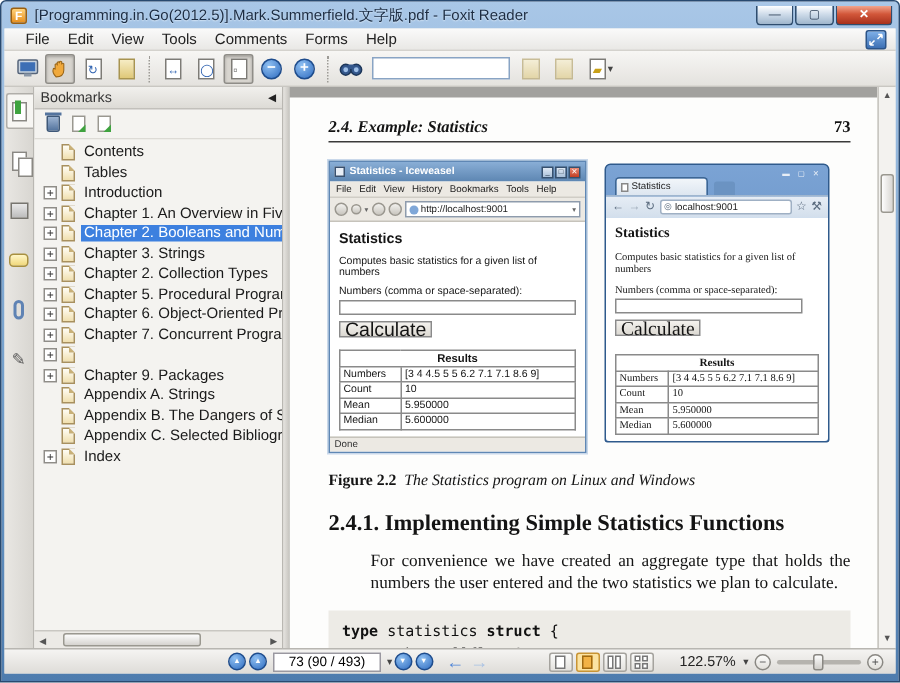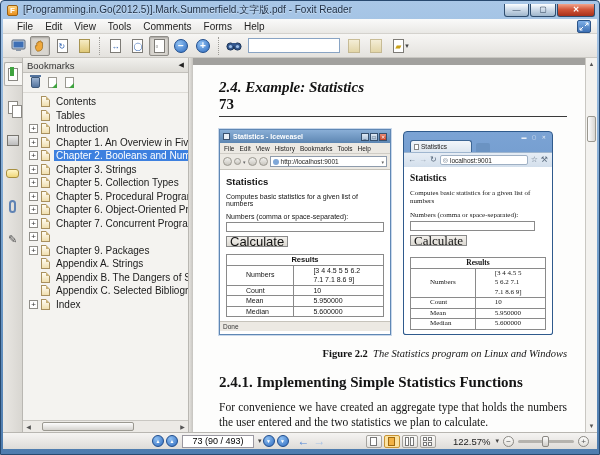--- a/index.html
+++ b/index.html
@@ -60,21 +60,21 @@
   .bm-ico::before { content:""; position:absolute; right:-1px; top:-1px; border-left:4px solid #c8b078; border-top:4px solid #f4f3f0; }
   .bm-label { font-size:10px; color:#1a1a1a; padding:0 2px; }
   .bm-row.selected .bm-label { background:#3d80df; color:#fff; }
   .sp-hscroll { height:12px; background:#eceae6; border-top:1px solid #c9c7c2; display:flex; align-items:center; }
   .hs-arrow { width:11px; font-size:6px; text-align:center; color:#555; }
   .hs-thumb { width:92px; height:9px; margin-left:8px; background:linear-gradient(#fdfdfd,#d5d3cf); border:1px solid #9a9890; border-radius:2px; }
   .splitter { width:4px; background:linear-gradient(90deg,#e5e3df,#c6c4bf); }
   
   .docarea { flex:1; background:#a2a19e; position:relative; overflow:hidden; }
   .page { position:absolute; left:0; right:0; top:7px; bottom:0; background:#fdfdfc; padding:14px 18px 0 26px; font-family:"Liberation Serif",serif; color:#141414; overflow:hidden; }
-  .run-head { display:flex; justify-content:space-between; align-items:baseline; font-size:15px; border-bottom:1px solid #3a3a3a; padding-bottom:3px;flex-direction:column; }
+  .run-head { display:flex; justify-content:space-between; align-items:baseline; font-size:11px; border-bottom:1px solid #3a3a3a; padding-bottom:3px; }
   .run-title { font-style:italic; font-weight:bold; }
   .run-page { font-weight:bold; }
   .figs { display:flex; gap:12px; margin-top:12px; }
   
   .lx { width:172px; border:1px solid #5f87b4; background:#fff; font-family:"Liberation Sans",sans-serif; box-shadow:0 0 0 1px #c9d8ea; }
   .lx-title { height:13px; background:linear-gradient(#89aed6,#5d86b2); display:flex; align-items:center; padding:0 3px; }
   .lx-title-ico { width:7px; height:7px; background:#e8eef6; border:1px solid #39506e; }
   .lx-title-text { color:#fff; font-size:7px; font-weight:bold; margin-left:3px; flex:1; white-space:nowrap; overflow:hidden; }
   .lx-btn { width:8px; height:8px; border:1px solid #36506e; background:linear-gradient(#dfe9f4,#a9c0d9); font-size:5px; line-height:7px; text-align:center; color:#234; margin-left:1px; }
   .lx-btn.close { background:linear-gradient(#e98a75,#c23d22); color:#fff; }
@@ -84,42 +84,42 @@
   .lx-round { width:9px; height:9px; border-radius:50%; background:linear-gradient(#f2f1ee,#c9c6bf); border:1px solid #9a978f; }
   .lx-url { flex:1; height:11px; background:#fff; border:1px solid #8e9bac; display:flex; align-items:center; font-size:6.5px; color:#222; padding:0 2px; gap:2px; white-space:nowrap; overflow:hidden; }
   .lx-globe { width:6px; height:6px; border-radius:50%; background:#7fa7d8; flex:none; }
   .lx-body { padding:6px 6px 4px 6px; background:#fff; }
   .fig-h1 { font-size:9.5px; font-weight:bold; }
   .fig-p { font-size:7px; margin-top:6px; }
   .fig-label { font-size:7px; margin-top:6px; }
   .fig-input { width:100%; height:10px; border:1px solid #8a8a8a; background:#fff; margin-top:2px; }
   .fig-btn { display:inline-block; font-size:13px; border:1px solid #8a8a8a; background:linear-gradient(#f4f2ee,#dcd9d2); padding:0 3px; margin-top:4px; line-height:9px; }
   .rtable { border-collapse:collapse; margin-top:4px; width:100%; }
-  .rtable td,.rtable th { border:1px solid #8a8a8a; font-size:7px; padding:0 19px; font-weight:normal; text-align:left; line-height:9.5px; }
+  .rtable td,.rtable th { border:1px solid #8a8a8a; font-size:7px; padding:0 2px; font-weight:normal; text-align:left; line-height:9.5px; }
   .rtable th { font-weight:bold; text-align:center; font-size:7.5px; }
   .lx-status { height:10px; background:#ece9e3; border-top:1px solid #c6c3bb; font-size:6.5px; color:#333; padding-left:3px; line-height:9px; }
   
   .cr { width:150px; margin-top:2px; background:linear-gradient(#7ba3d4,#4d7cb4); border:1px solid #2f5a8c; border-radius:4px 4px 2px 2px; font-family:"Liberation Serif",serif; align-self:flex-start; }
   .cr-top { height:20px; position:relative; }
   .cr-dots { position:absolute; right:4px; top:2px; font-size:5px; color:#e8eef6; letter-spacing:2px; }
   .cr-tab { position:absolute; left:6px; bottom:0; width:62px; height:12px; background:linear-gradient(#f2f6fa,#dde6f0); border:1px solid #3d6694; border-bottom:none; border-radius:3px 3px 0 0; display:flex; align-items:center; padding:0 3px; gap:2px; }
   .cr-fav { width:5px; height:6px; background:#fff; border:1px solid #888; flex:none; }
   .cr-tab-text { font-size:6.5px; color:#222; font-family:"Liberation Sans",sans-serif; }
   .cr-newtab { position:absolute; left:72px; bottom:0; width:14px; height:9px; background:#6b93c2; border-radius:2px 2px 0 0; }
   .cr-toolbar { height:15px; background:linear-gradient(#e6edf5,#d3dfec); border-top:1px solid #9fb6cf; display:flex; align-items:center; gap:3px; padding:0 4px; }
   .cr-glyph { font-size:8px; color:#5a6b7e; line-height:8px; }
   .cr-url { flex:1; height:10px; background:#fff; border:1px solid #9fb0c4; border-radius:2px; display:flex; align-items:center; gap:2px; font-size:6.5px; padding:0 2px; color:#222; font-family:"Liberation Sans",sans-serif; white-space:nowrap; overflow:hidden; }
   .cr-body { background:#fff; padding:6px 6px 4px 6px; border-radius:0 0 2px 2px; }
   .cr-body .fig-p,.cr-body .fig-label { font-size:7px; }
   
-  .caption { text-align:right; margin-top:13px; font-size:10.5px; }
+  .caption { text-align:left; margin-top:13px; font-size:10.5px; }
   .caption b { font-weight:bold; }
   .caption i { font-style:italic; }
   .sec-head { margin-top:15px; font-size:15px; font-weight:bold; }
-  .para { margin-top:9px; font-size:11.5px; line-height:1.38; text-align:justify; }
+  .para { margin-top:9px; font-size:11.5px; line-height:1.38; text-align:justify;margin-left:28px; }
   .codeblock { margin-top:9px; background:#edebe6; padding:7px 9px; font-family:"DejaVu Sans Mono",monospace; font-size:10px; line-height:1.5; color:#111; }
   .codeblock .cl { white-space:pre; }
   .codeblock .kw { font-weight:bold; }
   
   .vscroll { width:12px; background:#f3f2ef; border-left:1px solid #c9c7c2; position:relative; }
   .vs-arrow { position:absolute; left:0; width:11px; height:12px; font-size:6px; text-align:center; color:#555; line-height:12px; }
   .vs-up { top:0; } .vs-down { bottom:0; }
   .vs-thumb { position:absolute; left:1px; top:58px; width:9px; height:26px; background:linear-gradient(90deg,#fdfdfd,#d8d6d2); border:1px solid #9a9890; border-radius:2px; }
   
   .statusbar { height:17px; background:linear-gradient(#f5f4f2,#dedcd8); border-top:1px solid #b8b6b1; display:flex; align-items:center; padding:0 8px 0 148px; }
@@ -304,21 +304,21 @@
               <span class="bm-label">Chapter 2. Booleans and Numbers</span>
             </div>
           <div class="bm-row">
               <span class="expander">+</span>
               <span class="bm-ico"></span>
               <span class="bm-label">Chapter 3. Strings</span>
             </div>
           <div class="bm-row">
               <span class="expander">+</span>
               <span class="bm-ico"></span>
-              <span class="bm-label">Chapter 5. Collection Types</span>
+              <span class="bm-label">Chapter 2. Collection Types</span>
             </div>
           <div class="bm-row">
               <span class="expander">+</span>
               <span class="bm-ico"></span>
               <span class="bm-label">Chapter 5. Procedural Programming</span>
             </div>
           <div class="bm-row">
               <span class="expander">+</span>
               <span class="bm-ico"></span>
               <span class="bm-label">Chapter 6. Object-Oriented Programming</span>

